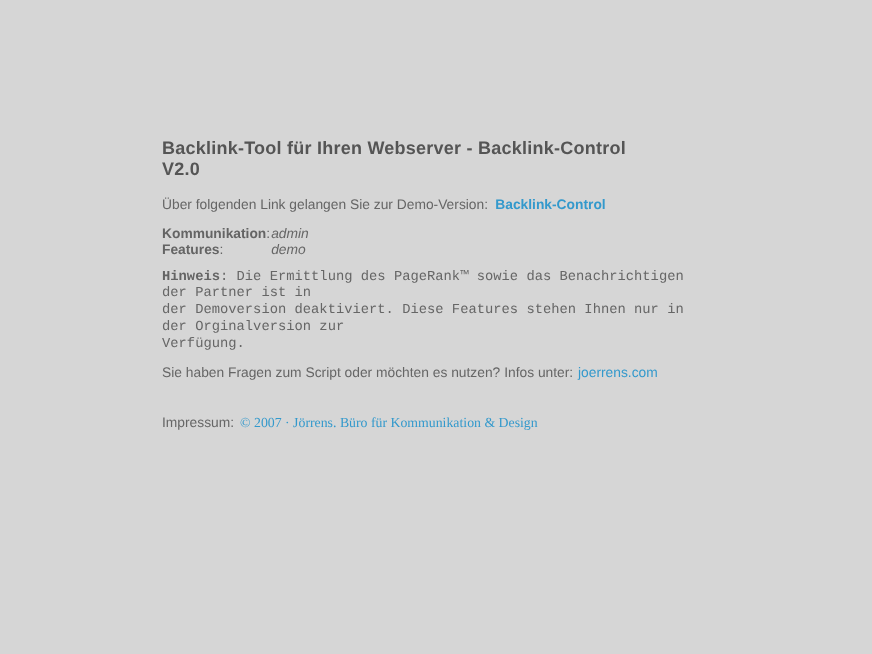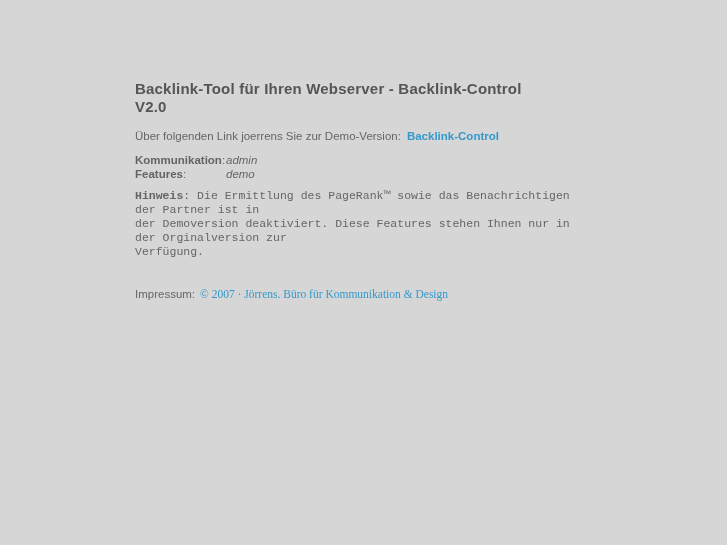--- a/index.html
+++ b/index.html
@@ -13,21 +13,21 @@
     overflow: hidden;
     background: #d6d6d6;
     font-family: "Liberation Sans", "DejaVu Sans", sans-serif;
     font-size: 11.5px;
     line-height: 14px;
     color: #666666;
   }
   .content {
     width: 457px;
     margin: 0 auto;
-    padding-top: 80px;
+    padding-top: 115px;
   }
   h1.page-title {
     margin: 0;
     font-size: 15px;
     line-height: 18px;
     font-weight: bold;
     color: #555555;
     letter-spacing: 0.2px;
   }
   p {
@@ -60,31 +60,32 @@
   a.link-plain  { margin-left: 4px; }
   a.link-imprint{ margin-left: 5px; font-family: Liberation Serif, serif; }
 </style>
 </head>
 <body>
 
 <div class="content">
 
   <h1 class="page-title"><span>Backlink-Tool für Ihren Webserver - Backlink-Control</span><br><span>V2.0</span></h1>
 
-  <p class="p-demo"><span>Über folgenden Link joerrens Sie zur Demo-Version:</span><a class="link link-strong">Backlink-Control</a></p>
+  <p class="p-demo"><span>Über folgenden Link gelangen Sie zur Demo-Version:</span><a class="link link-strong">Backlink-Control</a></p>
 
   <div class="creds">
     <div class="creds-row">
       <span class="creds-label"><strong>Kommunikation</strong><span class="sep">:</span></span>
       <span class="creds-value">admin</span>
     </div>
     <div class="creds-row">
       <span class="creds-label"><strong>Features</strong><span class="sep">:</span></span>
       <span class="creds-value">demo</span>
     </div>
   </div>
 
   <p class="p-hinweis"><strong>Hinweis</strong><span>: Die Ermittlung des PageRank™ sowie das Benachrichtigen der Partner ist in</span><br><span>der Demoversion deaktiviert. Diese Features stehen Ihnen nur in der Orginalversion zur</span><br><span>Verfügung.</span></p>
 
+  <p class="p-contact"><span>Sie haben Fragen zum Script oder möchten es nutzen? Infos unter:</span><a class="link link-plain">joerrens.com</a></p>
 
   <p class="p-imprint"><span>Impressum:</span><a class="link link-imprint">© 2007 · Jörrens. Büro für Kommunikation &amp; Design</a></p>
 
 </div>
 
 </body></html>

